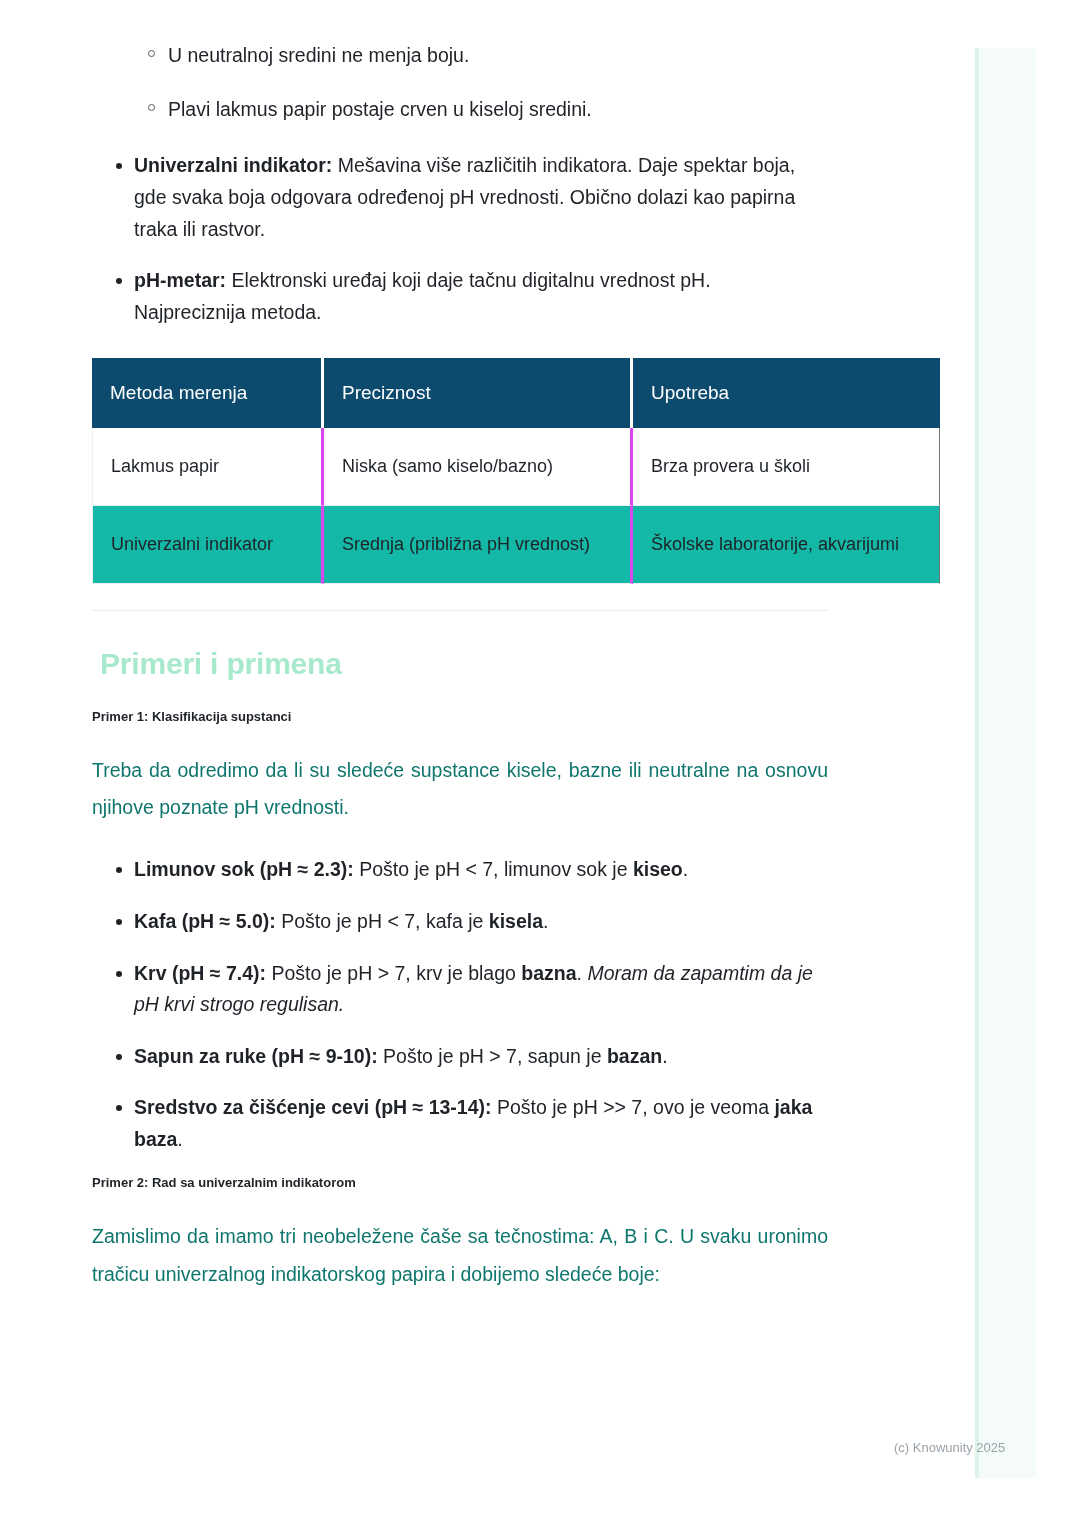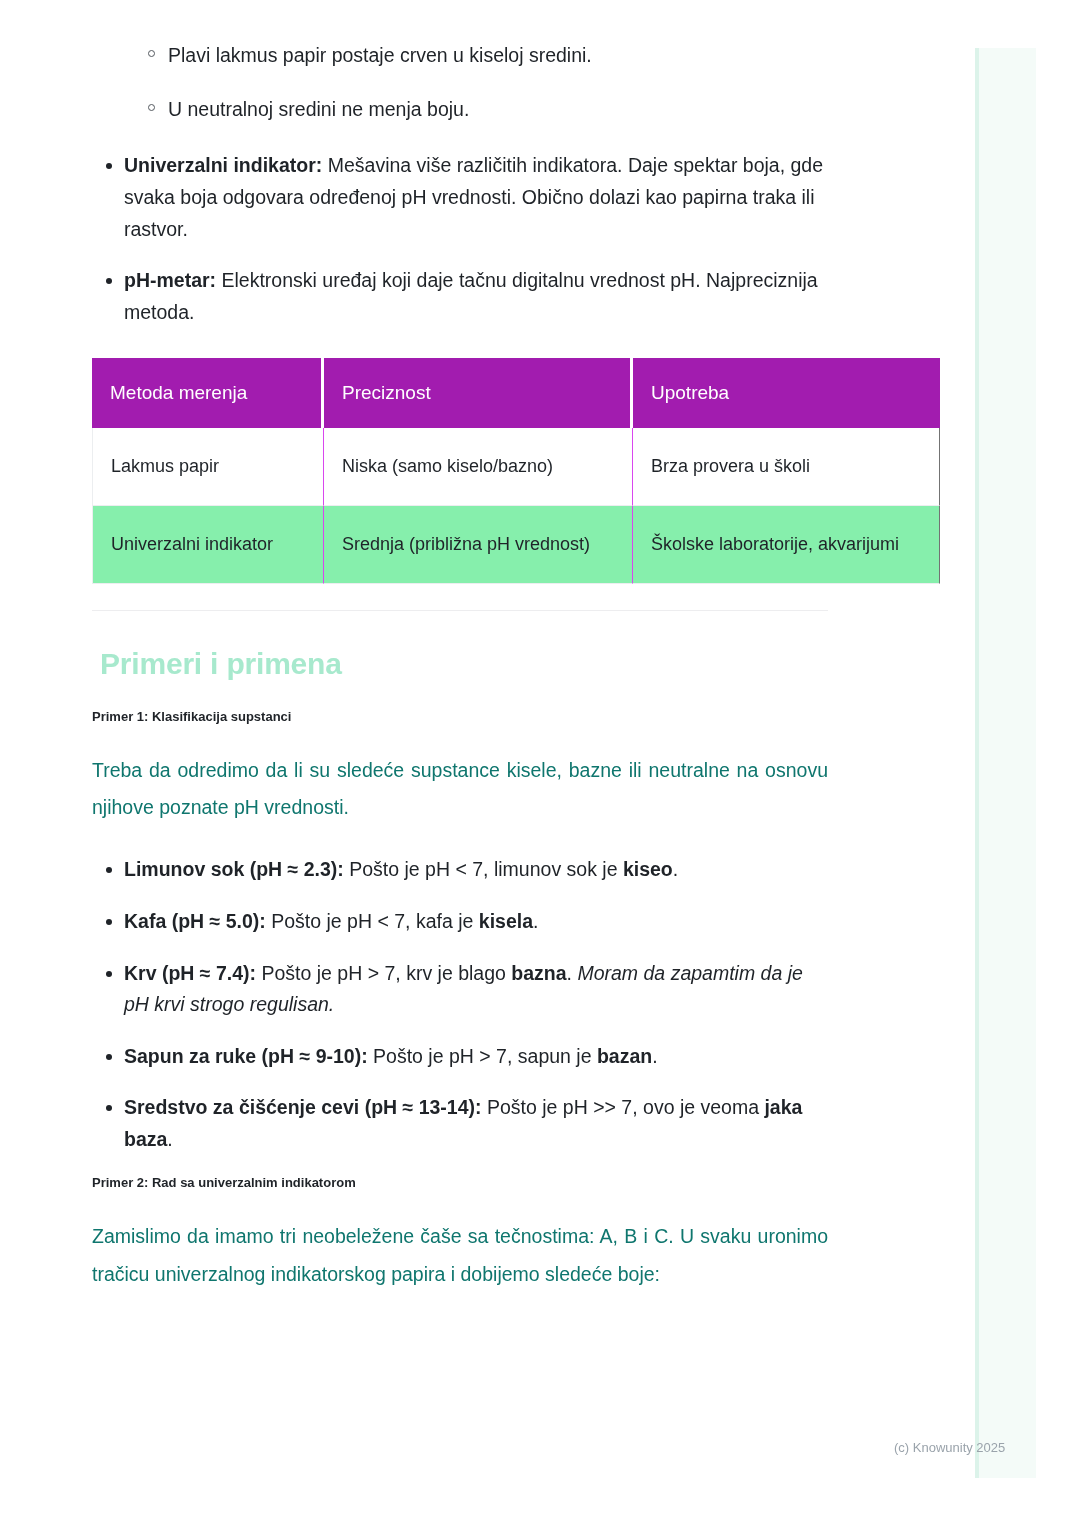--- a/index.html
+++ b/index.html
@@ -36,21 +36,21 @@
   .content {
     position: absolute;
     left: 92px;
     top: 40px;
     width: 736px;
   }
 
   
   ul.lvl1 {
     list-style: none;
-    margin: 0;
+    margin: 10px;
     padding: 0;
   }
   ul.lvl1 > li {
     position: relative;
     padding-left: 32px;
     margin: 0 0 20px 0;
     font-size: 19.5px;
     line-height: 1.62;
     color: #1f2328;
   }
@@ -95,45 +95,45 @@
   
   .tbl-wrap { margin: 30px 0 0 0; }
   table.data {
     border-collapse: separate;
     border-spacing: 0;
     width: 734px;
     table-layout: fixed;
     font-size: 18px;
   }
   table.data th {
-    background: #a21caf;
+    background: #0c4a6e;
     color: #ffffff;
     font-weight: normal;
     font-size: 19px;
     text-align: left;
     vertical-align: middle;
     padding: 20px 18px;
     line-height: 1.58;
     border-right: 3px solid #ffffff;
   }
   table.data th:last-child { border-right: none; }
   table.data td {
     padding: 20px 18px;
     vertical-align: middle;
     line-height: 1.62;
     color: #1f2328;
     border-bottom: 1px solid #eceef0;
-    border-right: 1px solid #d946ef;
+    border-right: 3px solid #d946ef;
     background: #ffffff;
     height: 78px;
     box-sizing: border-box;
   }
   table.data td:last-child { border-right: 1px solid #737373; }
   table.data td:first-child { border-left: 1px solid #eceef0; }
-  table.data tr.alt td { background: #86efac; }
+  table.data tr.alt td { background: #14b8a6; }
   .col-a { width: 193px; }
   .col-b { width: 270px; }
   .col-c { width: 271px; }
 
   hr.rule {
     border: none;
     border-top: 1px solid #ededef;
     margin: 26px 0 0 0;
   }
 
@@ -173,24 +173,24 @@
 <body>
 
 <div class="page">
 
   <div class="side-band"></div>
 
   <div class="content">
 
     <ul class="lvl2">
       <li>
+        <span>U neutralnoj sredini ne menja boju.</span>
+      </li>
+      <li>
         <span>Plavi lakmus papir postaje crven u kiseloj sredini.</span>
-      </li>
-      <li>
-        <span>U neutralnoj sredini ne menja boju.</span>
       </li>
     </ul>
 
     <ul class="lvl1">
       <li>
         <span class="b">Univerzalni indikator:</span><span> Mešavina više različitih indikatora. Daje spektar boja, gde svaka boja odgovara određenoj pH vrednosti. Obično dolazi kao papirna traka ili rastvor.</span>
       </li>
       <li>
         <span class="b">pH-metar:</span><span> Elektronski uređaj koji daje tačnu digitalnu vrednost pH. Najpreciznija metoda.</span>
       </li>

